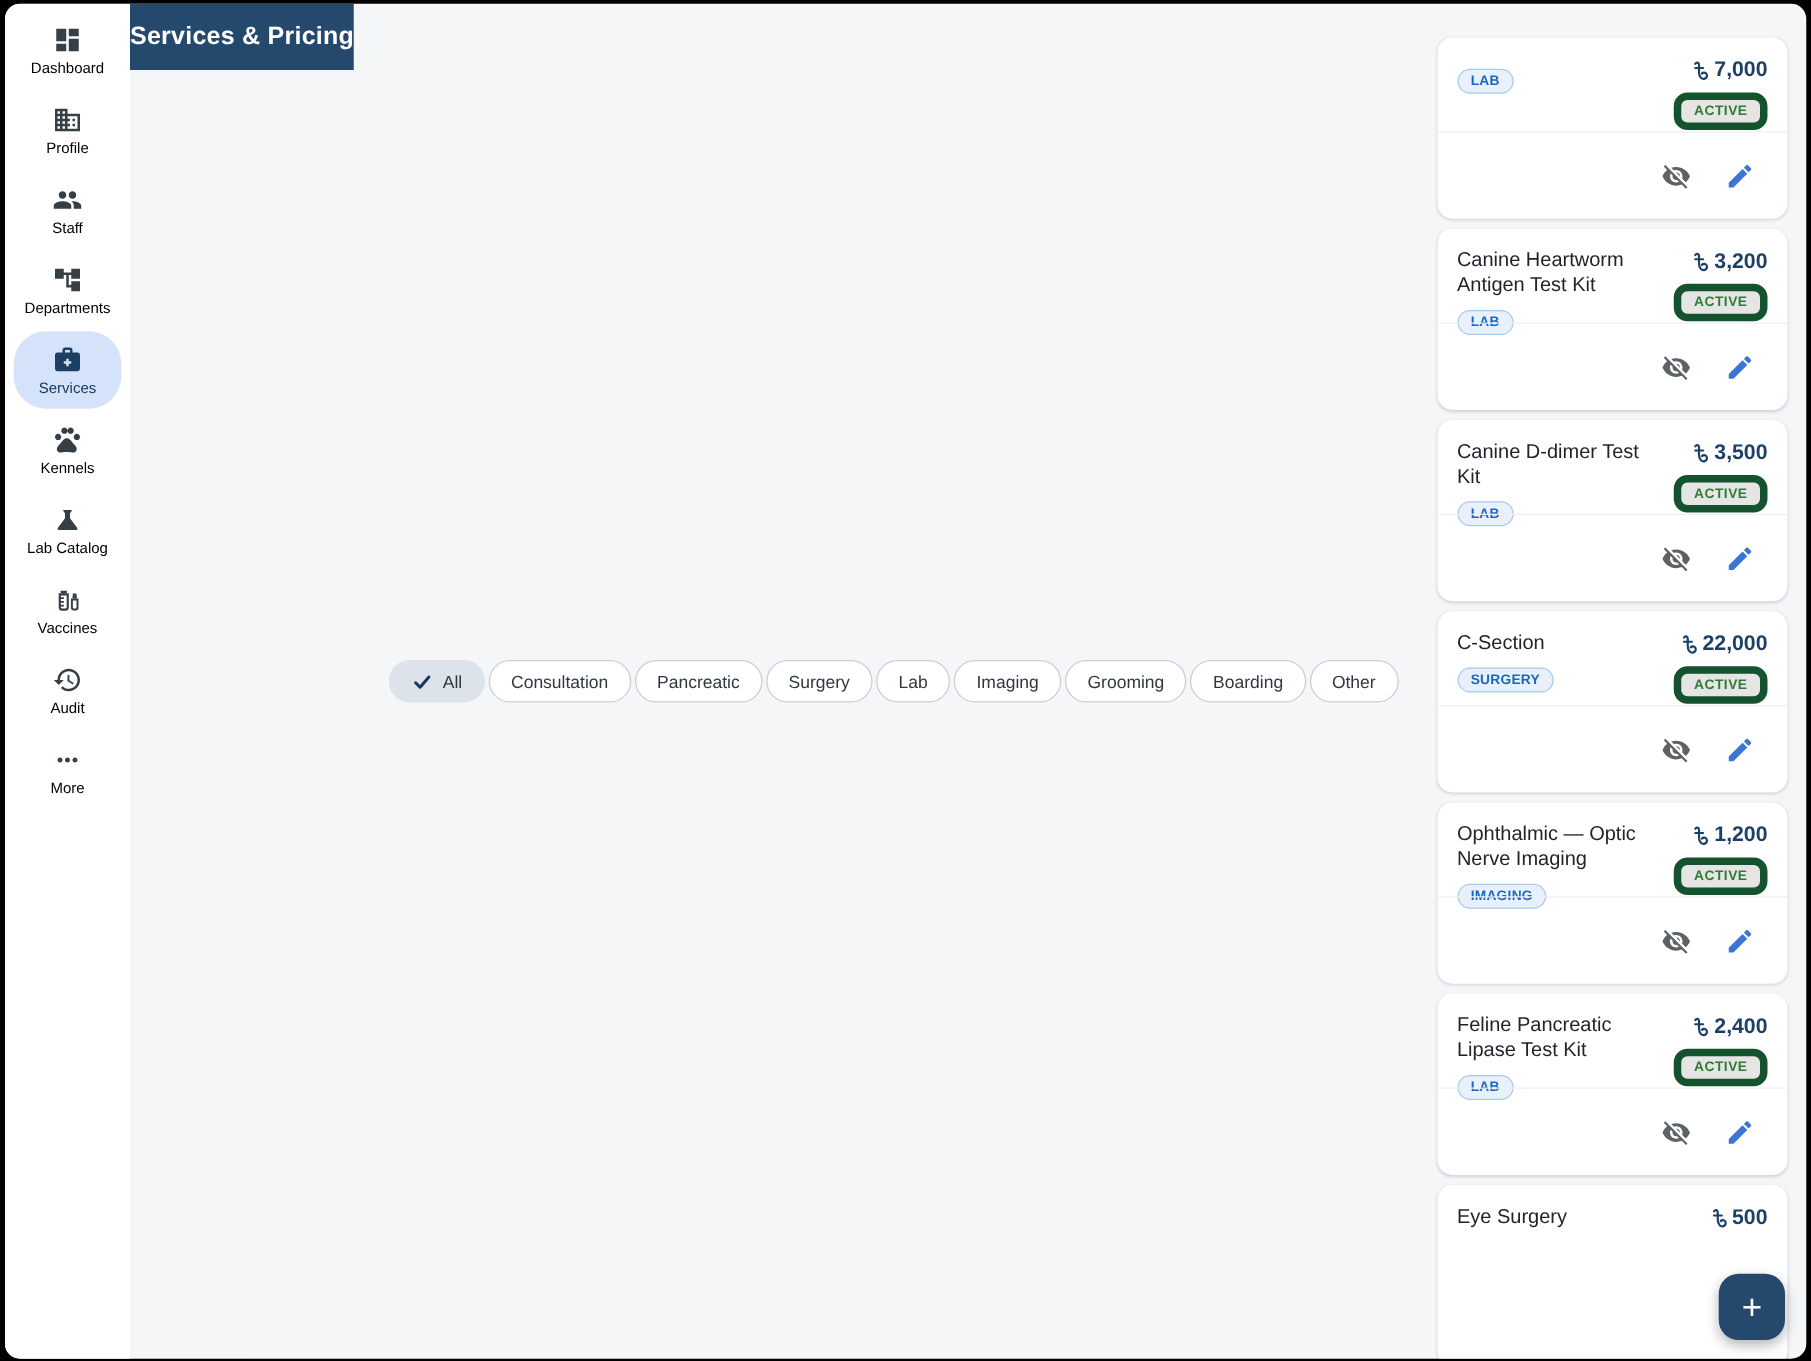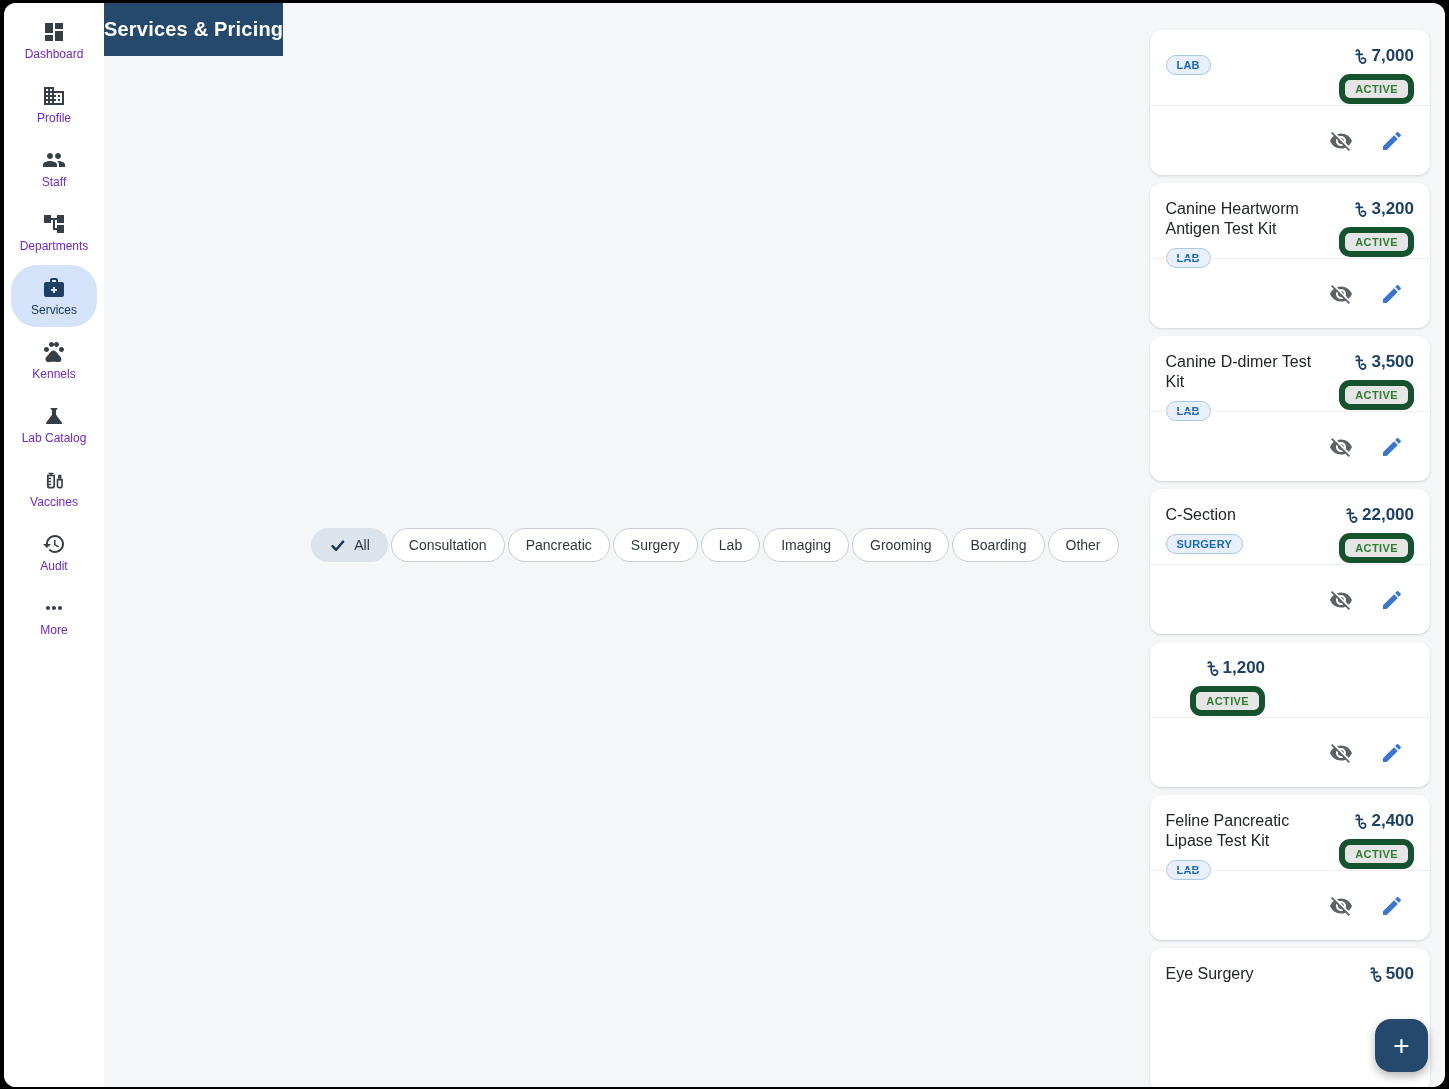--- a/index.html
+++ b/index.html
@@ -29,21 +29,21 @@
     margin: 0 auto 2px auto;
     border-radius: 26px;
     display: flex; flex-direction: column;
     align-items: center; justify-content: center;
     gap: 3px;
     color: #3d444c;
     cursor: pointer;
   }
   .nav-item .nav-icon { width: 24px; height: 24px; color: #363e46; }
   .nav-item .nav-icon svg { width: 24px; height: 24px; display: block; }
-  .nav-label { font-size: 12px; color: #6d28d9; }
+  .nav-label { font-size: 12px; color: #000000; }
   .nav-item.active { background: #d4e3f9; }
   .nav-item.active .nav-icon { color: #1d3f63; }
   .nav-item.active .nav-label { color: #17365c; }
   
   .main { flex: 1; display: flex; flex-direction: row; position: relative; overflow: hidden; }
   .header {
     height: 53px; flex: none;
     background: #24496d;
     display: flex; align-items: center; justify-content: center;
   }
@@ -429,20 +429,24 @@
           <span class="icon-btn pencil">
               <svg viewBox="0 0 24 24">
                 <use href="#i-pencil"></use>
               </svg>
             </span>
         </div>
       </div>
 
       <div class="card">
         <div class="card-top">
+          <div class="card-left">
+            <div class="card-title">Ophthalmic — Optic Nerve Imaging</div>
+            <span class="cat-chip">IMAGING</span>
+          </div>
           <div class="card-right">
             <div class="price">
               <span class="taka">
                   <svg viewBox="0 0 14 18">
                     <use href="#i-taka"></use>
                   </svg>
                 </span>
               <span>1,200</span>
             </div>
             <span class="status-chip">ACTIVE</span>

